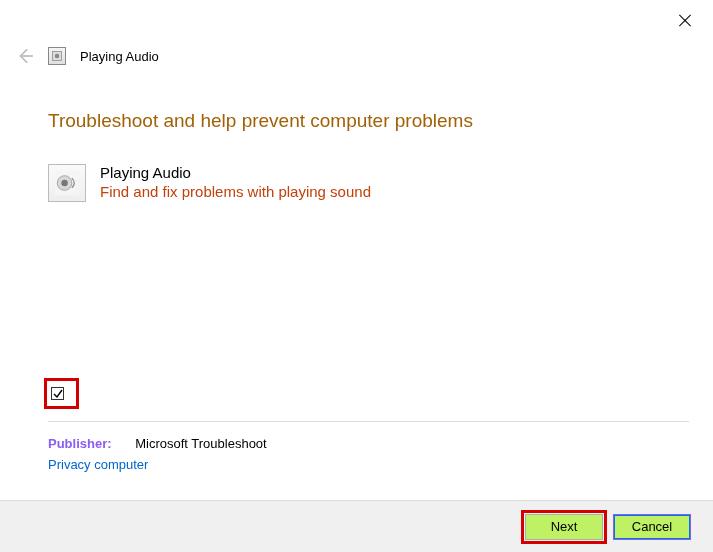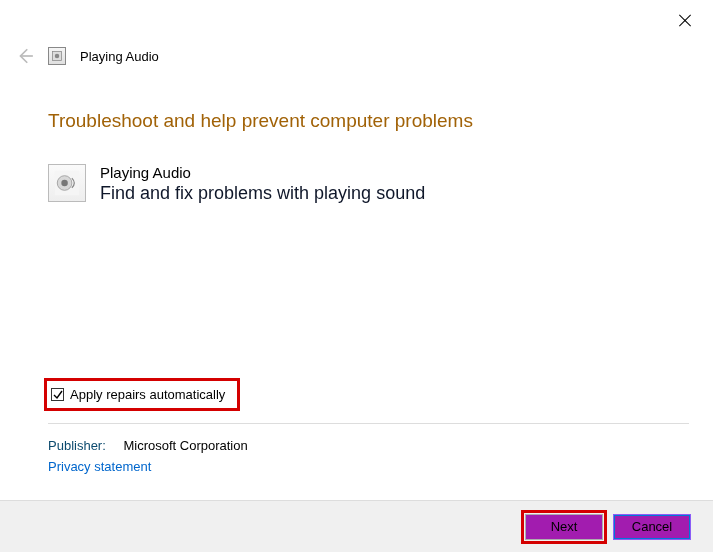--- a/index.html
+++ b/index.html
@@ -91,22 +91,22 @@
     justify-content: center;
   }
   .trouble-icon svg { width: 26px; height: 26px; }
   .trouble-text h2 {
     font-size: 15px;
     font-weight: 400;
     color: #000;
     margin-bottom: 2px;
   }
   .trouble-text p {
-    font-size: 18px;
-    color: #0f172a;
+    font-size: 15px;
+    color: #c2410c;
   }
 
   .lower-block {
     position: absolute;
     left: 48px;
     right: 24px;
     top: 378px;
   }
   .checkbox-row {
     display: inline-flex;
@@ -130,21 +130,21 @@
   .checkbox-box svg { width: 10px; height: 10px; }
   .hr {
     border: none;
     border-top: 1px solid #ddd;
     margin-bottom: 14px;
   }
   .meta-row {
     font-size: 13px;
     margin-bottom: 6px;
   }
-  .meta-label { color: #0c4a6e; margin-right: 14px; }
+  .meta-label { color: #8b5cf6; margin-right: 20px; font-weight: bold; }
   .link {
     color: #0066cc;
     cursor: pointer;
     font-size: 13px;
   }
 
   .footer {
     position: absolute;
     left: 0;
     right: 0;
@@ -154,21 +154,21 @@
     border-top: 1px solid #ddd;
     display: flex;
     align-items: center;
     justify-content: flex-end;
     padding-right: 22px;
     gap: 10px;
   }
   .btn {
     min-width: 78px;
     height: 26px;
-    background: #a21caf;
+    background: #bef264;
     border: 1px solid #adadad;
     font-family: inherit;
     font-size: 13px;
     cursor: pointer;
   }
   .btn-highlight {
     outline: 3px solid #d40000;
     outline-offset: 1px;
   }
   .btn-default {
@@ -216,28 +216,27 @@
   </div>
 </div>
 
 <div class="lower-block">
   <div class="checkbox-row">
     <span class="checkbox-box">
       <svg viewBox="0 0 10 10">
           <path d="M1 5 L4 8 L9 1" stroke="#000" stroke-width="1.4" fill="none"></path>
         </svg>
     </span>
-    <span>Apply repairs automatically</span>
   </div>
 
   <hr class="hr">
 
   <div class="meta-row">
     <span class="meta-label">Publisher:</span>
-    <span>Microsoft Corporation</span>
-  </div>
-  <div class="link">Privacy statement</div>
+    <span>Microsoft Troubleshoot</span>
+  </div>
+  <div class="link">Privacy computer</div>
 </div>
 
 <div class="footer">
   <button class="btn btn-highlight">Next</button>
   <button class="btn btn-default">Cancel</button>
 </div>
 
 </body></html>

